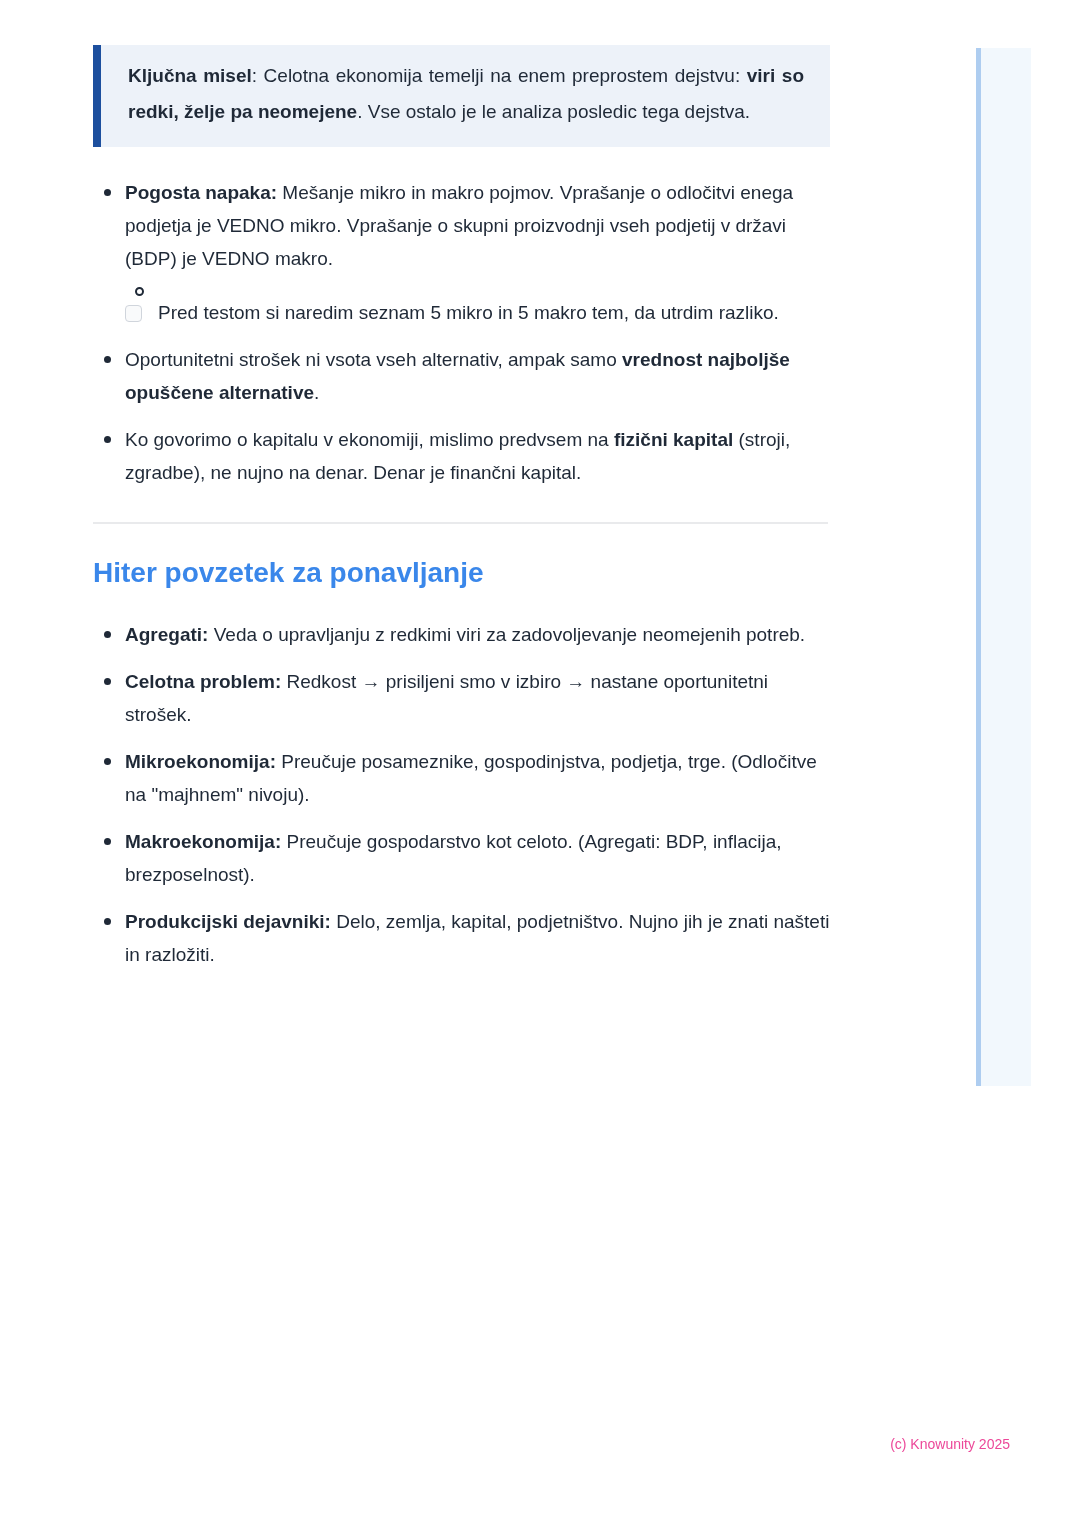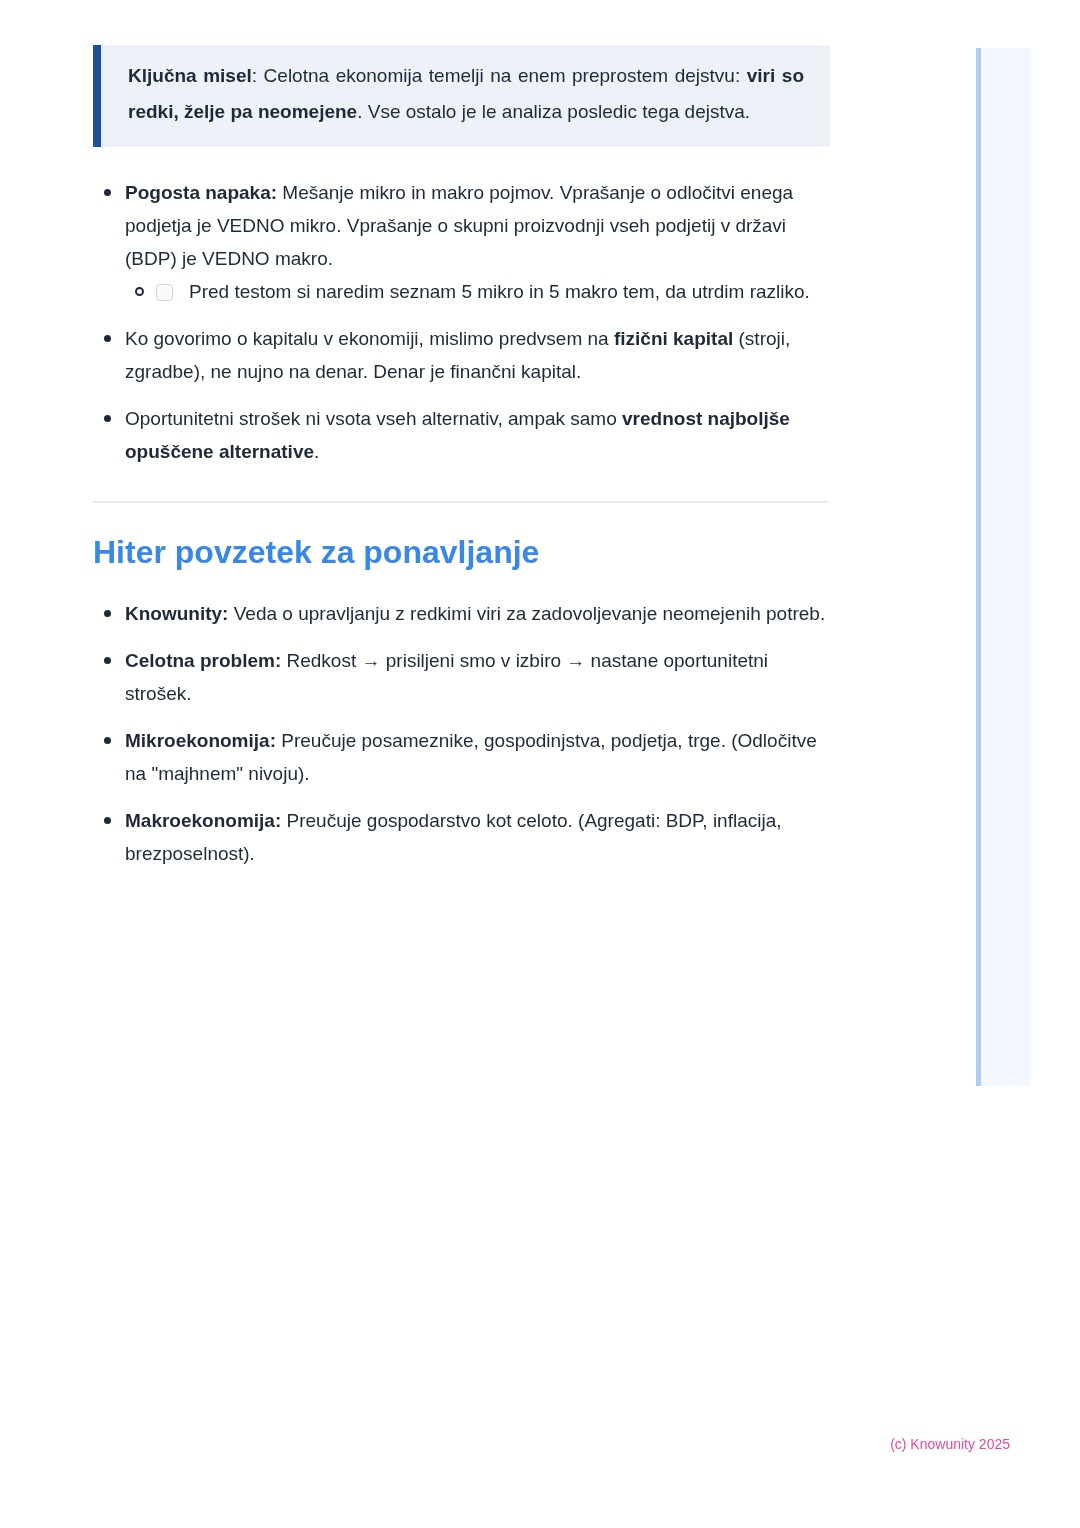--- a/index.html
+++ b/index.html
@@ -56,21 +56,21 @@
     flex: 0 0 auto;
     width: 7px; height: 7px;
     border-radius: 50%;
     background: #1f2937;
     margin: 13px 14px 0 11px;
   }
   .bullet-body { flex: 1 1 auto; min-width: 0; }
   .bullet-body p { margin: 0; font-size: 19px; line-height: 33px; }
 
   
-  .sub-item { display: flex; margin-top: 0; }
+  .sub-item { display: flex; margin-top: 0; flex-direction: column; }
   .sub-dot {
     flex: 0 0 auto;
     width: 9px; height: 9px;
     border: 2px solid #1f2937;
     border-radius: 50%;
     margin: 12px 12px 0 10px;
   }
   .sub-body { flex: 1 1 auto; }
   .sub-body p { margin: 0; font-size: 19px; line-height: 33px; }
   .checkbox {
@@ -86,21 +86,21 @@
 
   .divider {
     border: none;
     border-top: 2px solid #e9eaec;
     margin: 33px 0 0 0;
     width: 735px;
   }
 
   .summary-heading {
     margin: 31px 0 0 0;
-    font-size: 32px;
+    font-size: 28px;
     line-height: 36px;
     font-weight: 700;
     color: #3a87ea;
   }
 
   .footer {
     position: absolute;
     top: 1436px;
     right: 70px;
     font-size: 14px;
@@ -129,43 +129,43 @@
           <div class="sub-body">
             <p><span class="checkbox"></span><span><span>Pred testom si naredim seznam 5 mikro in 5 makro tem, da utrdim razliko.</span></span></p>
           </div>
         </div>
       </div>
     </div>
 
     <div class="bullet-item">
       <span class="dot"></span>
       <div class="bullet-body">
-        <p><span>Ko govorimo o kapitalu v ekonomiji, mislimo predvsem na </span><span class="b">fizični kapital</span><span> (stroji, zgradbe), ne nujno na denar. Denar je finančni kapital.</span></p>
+        <p><span>Oportunitetni strošek ni vsota vseh alternativ, ampak samo </span><span class="b">vrednost najboljše opuščene alternative</span><span>.</span></p>
       </div>
     </div>
 
     <div class="bullet-item">
       <span class="dot"></span>
       <div class="bullet-body">
-        <p><span>Oportunitetni strošek ni vsota vseh alternativ, ampak samo </span><span class="b">vrednost najboljše opuščene alternative</span><span>.</span></p>
+        <p><span>Ko govorimo o kapitalu v ekonomiji, mislimo predvsem na </span><span class="b">fizični kapital</span><span> (stroji, zgradbe), ne nujno na denar. Denar je finančni kapital.</span></p>
       </div>
     </div>
 
   </div>
 
   <hr class="divider">
 
   <h2 class="summary-heading">Hiter povzetek za ponavljanje</h2>
 
   <div class="bullets summary-bullets">
 
     <div class="bullet-item">
       <span class="dot"></span>
       <div class="bullet-body">
-        <p><span class="b">Knowunity:</span><span> Veda o upravljanju z redkimi viri za zadovoljevanje neomejenih potreb.</span></p>
+        <p><span class="b">Agregati:</span><span> Veda o upravljanju z redkimi viri za zadovoljevanje neomejenih potreb.</span></p>
       </div>
     </div>
 
     <div class="bullet-item">
       <span class="dot"></span>
       <div class="bullet-body">
         <p><span class="b">Celotna problem:</span><span> Redkost → prisiljeni smo v izbiro → nastane oportunitetni strošek.</span></p>
       </div>
     </div>
 
@@ -176,18 +176,24 @@
       </div>
     </div>
 
     <div class="bullet-item">
       <span class="dot"></span>
       <div class="bullet-body">
         <p><span class="b">Makroekonomija:</span><span> Preučuje gospodarstvo kot celoto. (Agregati: BDP, inflacija, brezposelnost).</span></p>
       </div>
     </div>
 
+    <div class="bullet-item">
+      <span class="dot"></span>
+      <div class="bullet-body">
+        <p><span class="b">Produkcijski dejavniki:</span><span> Delo, zemlja, kapital, podjetništvo. Nujno jih je znati našteti in razložiti.</span></p>
+      </div>
+    </div>
 
   </div>
 
 </main>
 
 <div class="footer">(c) Knowunity 2025</div>
 
 </body></html>

